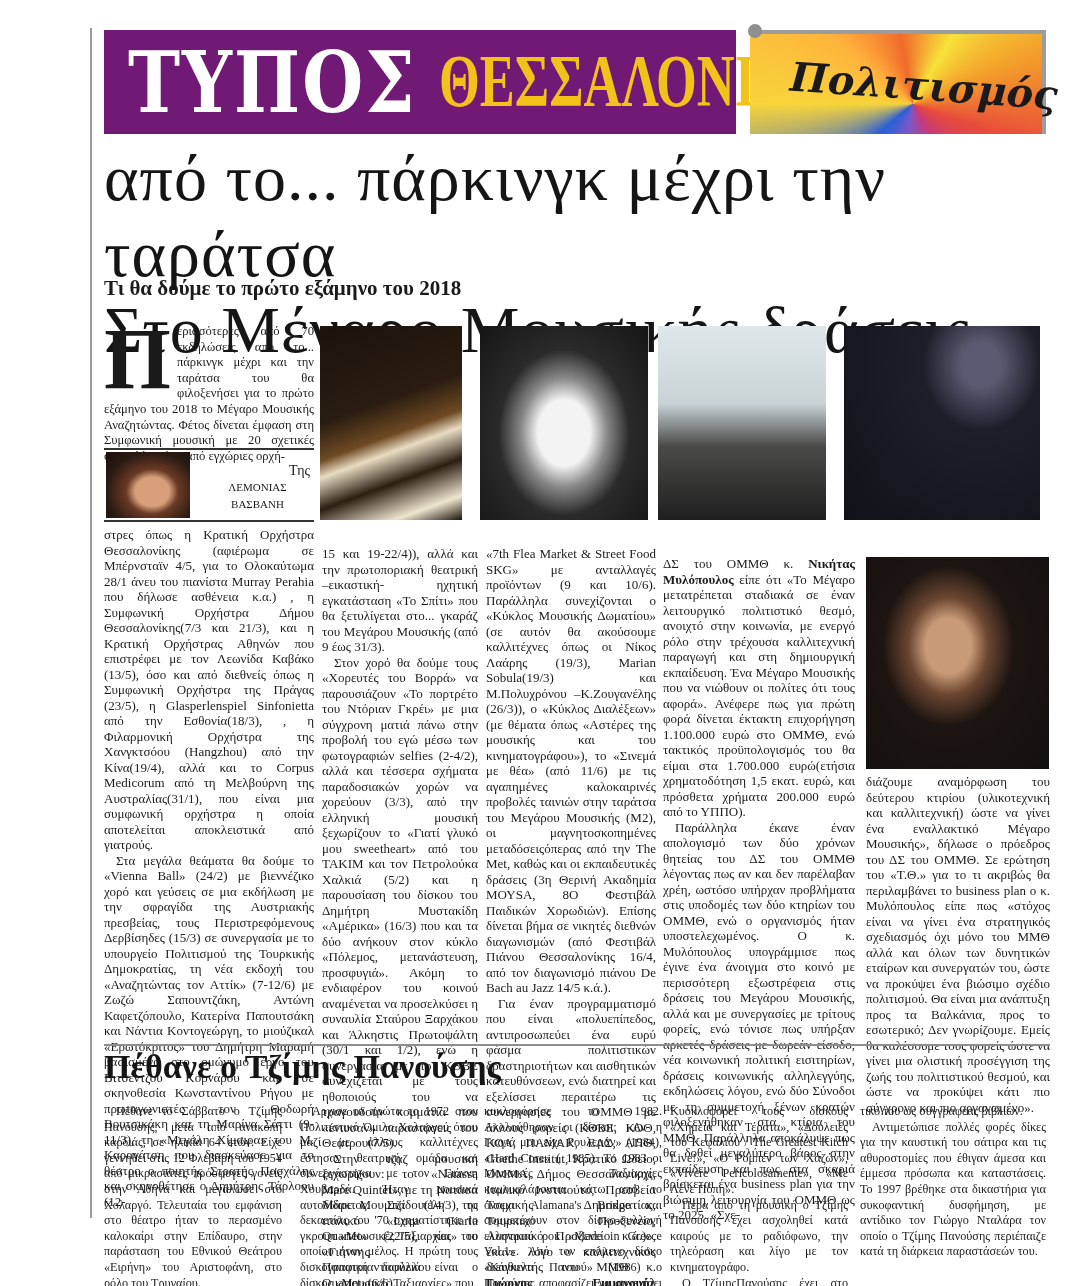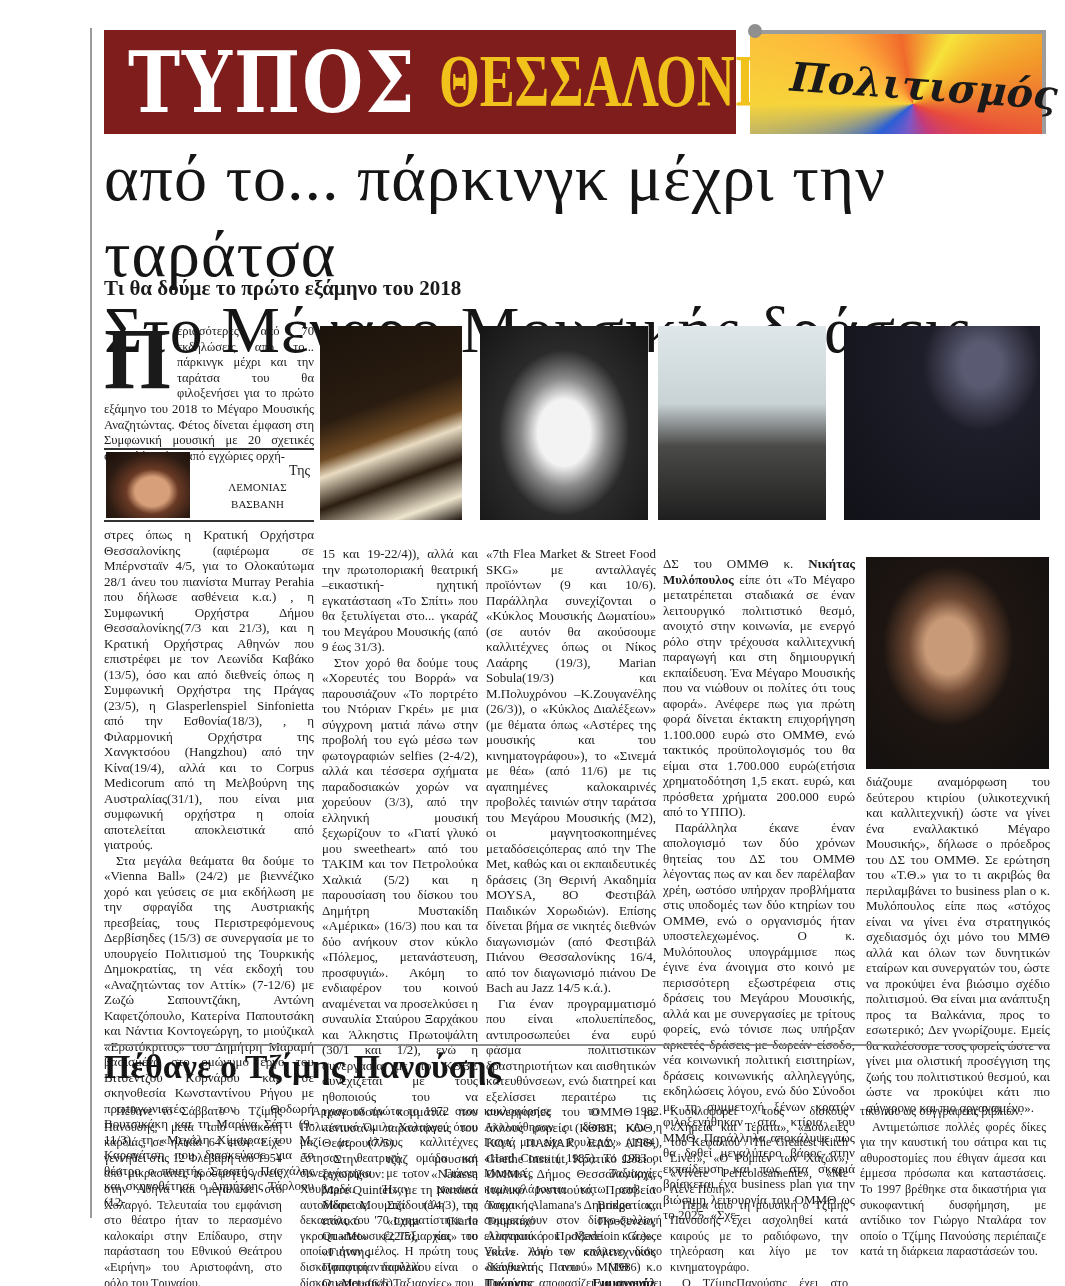--- a/index.html
+++ b/index.html
@@ -3,21 +3,21 @@
 <meta charset="utf-8">
 <style>
   html, body { margin: 0; padding: 0; }
   body {
     width: 1065px; height: 1286px; background: #ffffff; position: relative; overflow: hidden;
     font-family: "Liberation Serif", "DejaVu Serif", serif; color: #1a1a1a;
   }
   .left-rule { position: absolute; left: 90px; top: 28px; width: 2px; height: 1190px; background: #9a9a9a; }
   .masthead {
     position: absolute; left: 104px; top: 30px; width: 632px; height: 104px;
-    background: #7f1d1d; display: flex; align-items: center;
+    background: #701a75; display: flex; align-items: center;
   }
   .mast-word1 {
     color: #ffffff; font-family: "DejaVu Serif", serif; font-weight: bold;
     font-size: 70px; letter-spacing: 2px; margin-left: 24px; transform: scaleY(1.2);
   }
   .mast-word2 {
     color: #f1c21b; font-family: "Liberation Serif", serif; font-weight: bold;
     font-size: 64px; margin-left: 22px; transform: scaleX(0.82) scaleY(1.15); transform-origin: left center;
   }
   .section-badge {

